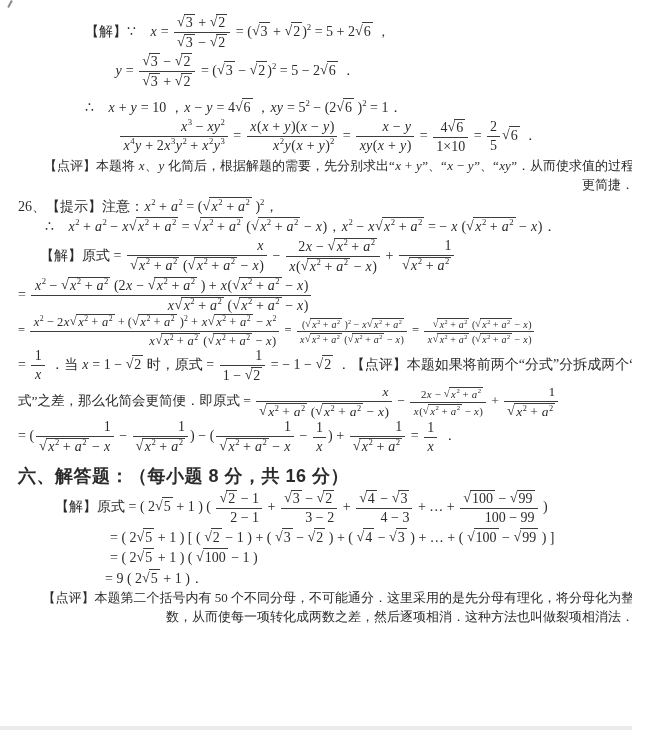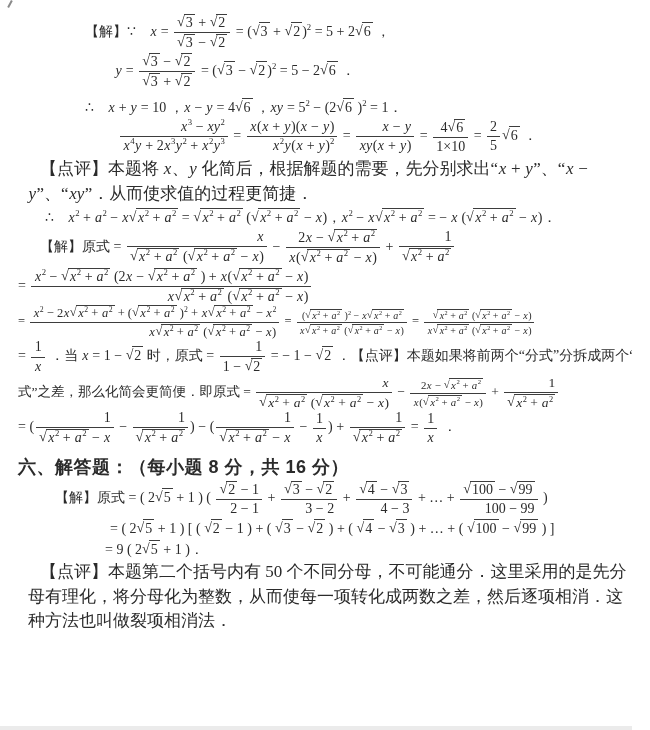--- a/index.html
+++ b/index.html
@@ -13,25 +13,26 @@
   .page { position: relative; width: 632px; height: 730px; background: #ffffff; overflow: hidden; }
   .content { padding-top: 14px; }
 
   .line {
     font-size: 14px;
     line-height: 1.25;
     white-space: nowrap;
   }
   .line.para {
     white-space: normal;
-    font-size: 17px;
+    font-size: 13px;
     line-height: 1.45;
     width: 606px;
     text-indent: 12px;
     font-family: "Liberation Serif", "DejaVu Serif", "DejaVu Sans", serif;
+    text-align: right;
   }
   .line.bold {
     font-weight: bold;
     font-family: "Liberation Sans", "DejaVu Sans", sans-serif;
     font-size: 18px;
     letter-spacing: 0.5px;
   }
 
   i.v { font-family: "Liberation Serif", "DejaVu Serif", serif; font-style: italic; padding: 0 0.5px; }
 
@@ -66,27 +67,29 @@
 <body>
 
 <div class="page">
   <div class="corner-mark"></div>
   <div class="content">
       <div class="line" style="margin-left: 85px; margin-top: 0px;">【解】∵　<i class="v">x</i> = <span class="frac"><span class="num"><span class="sqrt"><span class="rad-sym">√</span><span class="rad-cont">3</span></span> + <span class="sqrt"><span class="rad-sym">√</span><span class="rad-cont">2</span></span></span><span class="den"><span class="sqrt"><span class="rad-sym">√</span><span class="rad-cont">3</span></span> − <span class="sqrt"><span class="rad-sym">√</span><span class="rad-cont">2</span></span></span></span> = (<span class="sqrt"><span class="rad-sym">√</span><span class="rad-cont">3</span></span> + <span class="sqrt"><span class="rad-sym">√</span><span class="rad-cont">2</span></span>)<sup class="sp">2</sup> = 5 + 2<span class="sqrt"><span class="rad-sym">√</span><span class="rad-cont">6</span></span> ，</div>
       <div class="line" style="margin-left: 115px; margin-top: 2px;"><i class="v">y</i> = <span class="frac"><span class="num"><span class="sqrt"><span class="rad-sym">√</span><span class="rad-cont">3</span></span> − <span class="sqrt"><span class="rad-sym">√</span><span class="rad-cont">2</span></span></span><span class="den"><span class="sqrt"><span class="rad-sym">√</span><span class="rad-cont">3</span></span> + <span class="sqrt"><span class="rad-sym">√</span><span class="rad-cont">2</span></span></span></span> = (<span class="sqrt"><span class="rad-sym">√</span><span class="rad-cont">3</span></span> − <span class="sqrt"><span class="rad-sym">√</span><span class="rad-cont">2</span></span>)<sup class="sp">2</sup> = 5 − 2<span class="sqrt"><span class="rad-sym">√</span><span class="rad-cont">6</span></span> ．</div>
       <div class="line" style="margin-left: 85px; margin-top: 8px;">∴　<i class="v">x</i> + <i class="v">y</i> = 10 ，<i class="v">x</i> − <i class="v">y</i> = 4<span class="sqrt"><span class="rad-sym">√</span><span class="rad-cont">6</span></span> ，<i class="v">xy</i> = 5<sup class="sp">2</sup> − (2<span class="sqrt"><span class="rad-sym">√</span><span class="rad-cont">6</span></span> )<sup class="sp">2</sup> = 1．</div>
       <div class="line" style="margin-left: 118px; margin-top: 2px;"><span class="frac"><span class="num"><i class="v">x</i><sup class="sp">3</sup> − <i class="v">xy</i><sup class="sp">2</sup></span><span class="den"><i class="v">x</i><sup class="sp">4</sup><i class="v">y</i> + 2<i class="v">x</i><sup class="sp">3</sup><i class="v">y</i><sup class="sp">2</sup> + <i class="v">x</i><sup class="sp">2</sup><i class="v">y</i><sup class="sp">3</sup></span></span> = <span class="frac"><span class="num"><i class="v">x</i>(<i class="v">x</i> + <i class="v">y</i>)(<i class="v">x</i> − <i class="v">y</i>)</span><span class="den"><i class="v">x</i><sup class="sp">2</sup><i class="v">y</i>(<i class="v">x</i> + <i class="v">y</i>)<sup class="sp">2</sup></span></span> = <span class="frac"><span class="num"><i class="v">x</i> − <i class="v">y</i></span><span class="den"><i class="v">xy</i>(<i class="v">x</i> + <i class="v">y</i>)</span></span> = <span class="frac"><span class="num">4<span class="sqrt"><span class="rad-sym">√</span><span class="rad-cont">6</span></span></span><span class="den">1×10</span></span> = <span class="frac"><span class="num">2</span><span class="den">5</span></span><span class="sqrt"><span class="rad-sym">√</span><span class="rad-cont">6</span></span> ．</div>
       <div class="line para" style="margin-left: 28px; margin-top: 2px;">【点评】本题将 <i class="v">x</i>、<i class="v">y</i> 化简后，根据解题的需要，先分别求出“<i class="v">x</i> + <i class="v">y</i>”、“<i class="v">x</i> − <i class="v">y</i>”、“<i class="v">xy</i>”．从而使求值的过程更简捷．</div>
+      <div class="line" style="margin-left: 18px; margin-top: 2px;">26、【提示】注意：<i class="v">x</i><sup class="sp">2</sup> + <i class="v">a</i><sup class="sp">2</sup> = (<span class="sqrt"><span class="rad-sym">√</span><span class="rad-cont"><i class="v">x</i><sup class="sp">2</sup> + <i class="v">a</i><sup class="sp">2</sup></span></span> )<sup class="sp">2</sup>，</div>
       <div class="line" style="margin-left: 45px; margin-top: 2px;">∴　<i class="v">x</i><sup class="sp">2</sup> + <i class="v">a</i><sup class="sp">2</sup> − <i class="v">x</i><span class="sqrt"><span class="rad-sym">√</span><span class="rad-cont"><i class="v">x</i><sup class="sp">2</sup> + <i class="v">a</i><sup class="sp">2</sup></span></span> = <span class="sqrt"><span class="rad-sym">√</span><span class="rad-cont"><i class="v">x</i><sup class="sp">2</sup> + <i class="v">a</i><sup class="sp">2</sup></span></span> (<span class="sqrt"><span class="rad-sym">√</span><span class="rad-cont"><i class="v">x</i><sup class="sp">2</sup> + <i class="v">a</i><sup class="sp">2</sup></span></span> − <i class="v">x</i>)，<i class="v">x</i><sup class="sp">2</sup> − <i class="v">x</i><span class="sqrt"><span class="rad-sym">√</span><span class="rad-cont"><i class="v">x</i><sup class="sp">2</sup> + <i class="v">a</i><sup class="sp">2</sup></span></span> = − <i class="v">x</i> (<span class="sqrt"><span class="rad-sym">√</span><span class="rad-cont"><i class="v">x</i><sup class="sp">2</sup> + <i class="v">a</i><sup class="sp">2</sup></span></span> − <i class="v">x</i>)．</div>
       <div class="line" style="margin-left: 40px; margin-top: 2px;">【解】原式 = <span class="frac"><span class="num"><i class="v">x</i></span><span class="den"><span class="sqrt"><span class="rad-sym">√</span><span class="rad-cont"><i class="v">x</i><sup class="sp">2</sup> + <i class="v">a</i><sup class="sp">2</sup></span></span> (<span class="sqrt"><span class="rad-sym">√</span><span class="rad-cont"><i class="v">x</i><sup class="sp">2</sup> + <i class="v">a</i><sup class="sp">2</sup></span></span> − <i class="v">x</i>)</span></span> − <span class="frac"><span class="num">2<i class="v">x</i> − <span class="sqrt"><span class="rad-sym">√</span><span class="rad-cont"><i class="v">x</i><sup class="sp">2</sup> + <i class="v">a</i><sup class="sp">2</sup></span></span></span><span class="den"><i class="v">x</i>(<span class="sqrt"><span class="rad-sym">√</span><span class="rad-cont"><i class="v">x</i><sup class="sp">2</sup> + <i class="v">a</i><sup class="sp">2</sup></span></span> − <i class="v">x</i>)</span></span> + <span class="frac"><span class="num">1</span><span class="den"><span class="sqrt"><span class="rad-sym">√</span><span class="rad-cont"><i class="v">x</i><sup class="sp">2</sup> + <i class="v">a</i><sup class="sp">2</sup></span></span></span></span></div>
       <div class="line" style="margin-left: 18px; margin-top: 2px;">= <span class="frac"><span class="num"><i class="v">x</i><sup class="sp">2</sup> − <span class="sqrt"><span class="rad-sym">√</span><span class="rad-cont"><i class="v">x</i><sup class="sp">2</sup> + <i class="v">a</i><sup class="sp">2</sup></span></span> (2<i class="v">x</i> − <span class="sqrt"><span class="rad-sym">√</span><span class="rad-cont"><i class="v">x</i><sup class="sp">2</sup> + <i class="v">a</i><sup class="sp">2</sup></span></span> ) + <i class="v">x</i>(<span class="sqrt"><span class="rad-sym">√</span><span class="rad-cont"><i class="v">x</i><sup class="sp">2</sup> + <i class="v">a</i><sup class="sp">2</sup></span></span> − <i class="v">x</i>)</span><span class="den"><i class="v">x</i><span class="sqrt"><span class="rad-sym">√</span><span class="rad-cont"><i class="v">x</i><sup class="sp">2</sup> + <i class="v">a</i><sup class="sp">2</sup></span></span> (<span class="sqrt"><span class="rad-sym">√</span><span class="rad-cont"><i class="v">x</i><sup class="sp">2</sup> + <i class="v">a</i><sup class="sp">2</sup></span></span> − <i class="v">x</i>)</span></span></div>
       <div class="line" style="margin-left: 18px; margin-top: 0px; font-size: 12.5px;">= <span class="frac"><span class="num"><i class="v">x</i><sup class="sp">2</sup> − 2<i class="v">x</i><span class="sqrt"><span class="rad-sym">√</span><span class="rad-cont"><i class="v">x</i><sup class="sp">2</sup> + <i class="v">a</i><sup class="sp">2</sup></span></span> + (<span class="sqrt"><span class="rad-sym">√</span><span class="rad-cont"><i class="v">x</i><sup class="sp">2</sup> + <i class="v">a</i><sup class="sp">2</sup></span></span> )<sup class="sp">2</sup> + <i class="v">x</i><span class="sqrt"><span class="rad-sym">√</span><span class="rad-cont"><i class="v">x</i><sup class="sp">2</sup> + <i class="v">a</i><sup class="sp">2</sup></span></span> − <i class="v">x</i><sup class="sp">2</sup></span><span class="den"><i class="v">x</i><span class="sqrt"><span class="rad-sym">√</span><span class="rad-cont"><i class="v">x</i><sup class="sp">2</sup> + <i class="v">a</i><sup class="sp">2</sup></span></span> (<span class="sqrt"><span class="rad-sym">√</span><span class="rad-cont"><i class="v">x</i><sup class="sp">2</sup> + <i class="v">a</i><sup class="sp">2</sup></span></span> − <i class="v">x</i>)</span></span> = <span class="small"><span class="frac"><span class="num">(<span class="sqrt"><span class="rad-sym">√</span><span class="rad-cont"><i class="v">x</i><sup class="sp">2</sup> + <i class="v">a</i><sup class="sp">2</sup></span></span> )<sup class="sp">2</sup> − <i class="v">x</i><span class="sqrt"><span class="rad-sym">√</span><span class="rad-cont"><i class="v">x</i><sup class="sp">2</sup> + <i class="v">a</i><sup class="sp">2</sup></span></span></span><span class="den"><i class="v">x</i><span class="sqrt"><span class="rad-sym">√</span><span class="rad-cont"><i class="v">x</i><sup class="sp">2</sup> + <i class="v">a</i><sup class="sp">2</sup></span></span> (<span class="sqrt"><span class="rad-sym">√</span><span class="rad-cont"><i class="v">x</i><sup class="sp">2</sup> + <i class="v">a</i><sup class="sp">2</sup></span></span> − <i class="v">x</i>)</span></span></span> = <span class="small"><span class="frac"><span class="num"><span class="sqrt"><span class="rad-sym">√</span><span class="rad-cont"><i class="v">x</i><sup class="sp">2</sup> + <i class="v">a</i><sup class="sp">2</sup></span></span> (<span class="sqrt"><span class="rad-sym">√</span><span class="rad-cont"><i class="v">x</i><sup class="sp">2</sup> + <i class="v">a</i><sup class="sp">2</sup></span></span> − <i class="v">x</i>)</span><span class="den"><i class="v">x</i><span class="sqrt"><span class="rad-sym">√</span><span class="rad-cont"><i class="v">x</i><sup class="sp">2</sup> + <i class="v">a</i><sup class="sp">2</sup></span></span> (<span class="sqrt"><span class="rad-sym">√</span><span class="rad-cont"><i class="v">x</i><sup class="sp">2</sup> + <i class="v">a</i><sup class="sp">2</sup></span></span> − <i class="v">x</i>)</span></span></span></div>
       <div class="line" style="margin-left: 18px; margin-top: 0px;">= <span class="frac"><span class="num">1</span><span class="den"><i class="v">x</i></span></span> ．当 <i class="v">x</i> = 1 − <span class="sqrt"><span class="rad-sym">√</span><span class="rad-cont">2</span></span> 时，原式 = <span class="frac"><span class="num">1</span><span class="den">1 − <span class="sqrt"><span class="rad-sym">√</span><span class="rad-cont">2</span></span></span></span> = − 1 − <span class="sqrt"><span class="rad-sym">√</span><span class="rad-cont">2</span></span> ．【点评】本题如果将前两个“分式”分拆成两个“分</div>
       <div class="line" style="margin-left: 18px; margin-top: 0px; font-size: 13.5px;">式”之差，那么化简会更简便．即原式 = <span class="frac"><span class="num"><i class="v">x</i></span><span class="den"><span class="sqrt"><span class="rad-sym">√</span><span class="rad-cont"><i class="v">x</i><sup class="sp">2</sup> + <i class="v">a</i><sup class="sp">2</sup></span></span> (<span class="sqrt"><span class="rad-sym">√</span><span class="rad-cont"><i class="v">x</i><sup class="sp">2</sup> + <i class="v">a</i><sup class="sp">2</sup></span></span> − <i class="v">x</i>)</span></span> − <span class="small"><span class="frac"><span class="num">2<i class="v">x</i> − <span class="sqrt"><span class="rad-sym">√</span><span class="rad-cont"><i class="v">x</i><sup class="sp">2</sup> + <i class="v">a</i><sup class="sp">2</sup></span></span></span><span class="den"><i class="v">x</i>(<span class="sqrt"><span class="rad-sym">√</span><span class="rad-cont"><i class="v">x</i><sup class="sp">2</sup> + <i class="v">a</i><sup class="sp">2</sup></span></span> − <i class="v">x</i>)</span></span></span> + <span class="frac"><span class="num">1</span><span class="den"><span class="sqrt"><span class="rad-sym">√</span><span class="rad-cont"><i class="v">x</i><sup class="sp">2</sup> + <i class="v">a</i><sup class="sp">2</sup></span></span></span></span></div>
       <div class="line" style="margin-left: 18px; margin-top: 0px;">= (<span class="frac"><span class="num">1</span><span class="den"><span class="sqrt"><span class="rad-sym">√</span><span class="rad-cont"><i class="v">x</i><sup class="sp">2</sup> + <i class="v">a</i><sup class="sp">2</sup></span></span> − <i class="v">x</i></span></span> − <span class="frac"><span class="num">1</span><span class="den"><span class="sqrt"><span class="rad-sym">√</span><span class="rad-cont"><i class="v">x</i><sup class="sp">2</sup> + <i class="v">a</i><sup class="sp">2</sup></span></span></span></span>) − (<span class="frac"><span class="num">1</span><span class="den"><span class="sqrt"><span class="rad-sym">√</span><span class="rad-cont"><i class="v">x</i><sup class="sp">2</sup> + <i class="v">a</i><sup class="sp">2</sup></span></span> − <i class="v">x</i></span></span> − <span class="frac"><span class="num">1</span><span class="den"><i class="v">x</i></span></span>) + <span class="frac"><span class="num">1</span><span class="den"><span class="sqrt"><span class="rad-sym">√</span><span class="rad-cont"><i class="v">x</i><sup class="sp">2</sup> + <i class="v">a</i><sup class="sp">2</sup></span></span></span></span> = <span class="frac"><span class="num">1</span><span class="den"><i class="v">x</i></span></span> ．</div>
       <div class="line bold" style="margin-left: 18px; margin-top: 10px;">六、解答题：（每小题 8 分，共 16 分）</div>
       <div class="line" style="margin-left: 55px; margin-top: 2px;">【解】原式 = ( 2<span class="sqrt"><span class="rad-sym">√</span><span class="rad-cont">5</span></span> + 1 ) ( <span class="frac"><span class="num"><span class="sqrt"><span class="rad-sym">√</span><span class="rad-cont">2</span></span> − 1</span><span class="den">2 − 1</span></span> + <span class="frac"><span class="num"><span class="sqrt"><span class="rad-sym">√</span><span class="rad-cont">3</span></span> − <span class="sqrt"><span class="rad-sym">√</span><span class="rad-cont">2</span></span></span><span class="den">3 − 2</span></span> + <span class="frac"><span class="num"><span class="sqrt"><span class="rad-sym">√</span><span class="rad-cont">4</span></span> − <span class="sqrt"><span class="rad-sym">√</span><span class="rad-cont">3</span></span></span><span class="den">4 − 3</span></span> + … + <span class="frac"><span class="num"><span class="sqrt"><span class="rad-sym">√</span><span class="rad-cont">100</span></span> − <span class="sqrt"><span class="rad-sym">√</span><span class="rad-cont">99</span></span></span><span class="den">100 − 99</span></span> )</div>
       <div class="line" style="margin-left: 110px; margin-top: 2px;">= ( 2<span class="sqrt"><span class="rad-sym">√</span><span class="rad-cont">5</span></span> + 1 ) [ ( <span class="sqrt"><span class="rad-sym">√</span><span class="rad-cont">2</span></span> − 1 ) + ( <span class="sqrt"><span class="rad-sym">√</span><span class="rad-cont">3</span></span> − <span class="sqrt"><span class="rad-sym">√</span><span class="rad-cont">2</span></span> ) + ( <span class="sqrt"><span class="rad-sym">√</span><span class="rad-cont">4</span></span> − <span class="sqrt"><span class="rad-sym">√</span><span class="rad-cont">3</span></span> ) + … + ( <span class="sqrt"><span class="rad-sym">√</span><span class="rad-cont">100</span></span> − <span class="sqrt"><span class="rad-sym">√</span><span class="rad-cont">99</span></span> ) ]</div>
+      <div class="line" style="margin-left: 110px; margin-top: 2px;">= ( 2<span class="sqrt"><span class="rad-sym">√</span><span class="rad-cont">5</span></span> + 1 ) ( <span class="sqrt"><span class="rad-sym">√</span><span class="rad-cont">100</span></span> − 1 )</div>
       <div class="line" style="margin-left: 105px; margin-top: 2px;">= 9 ( 2<span class="sqrt"><span class="rad-sym">√</span><span class="rad-cont">5</span></span> + 1 )．</div>
       <div class="line para" style="margin-left: 28px; margin-top: 2px;">【点评】本题第二个括号内有 50 个不同分母，不可能通分．这里采用的是先分母有理化，将分母化为整数，从而使每一项转化成两数之差，然后逐项相消．这种方法也叫做裂项相消法．</div>
     </div>
   <div class="footer-bar"></div>
 </div>
 
 </body></html>

